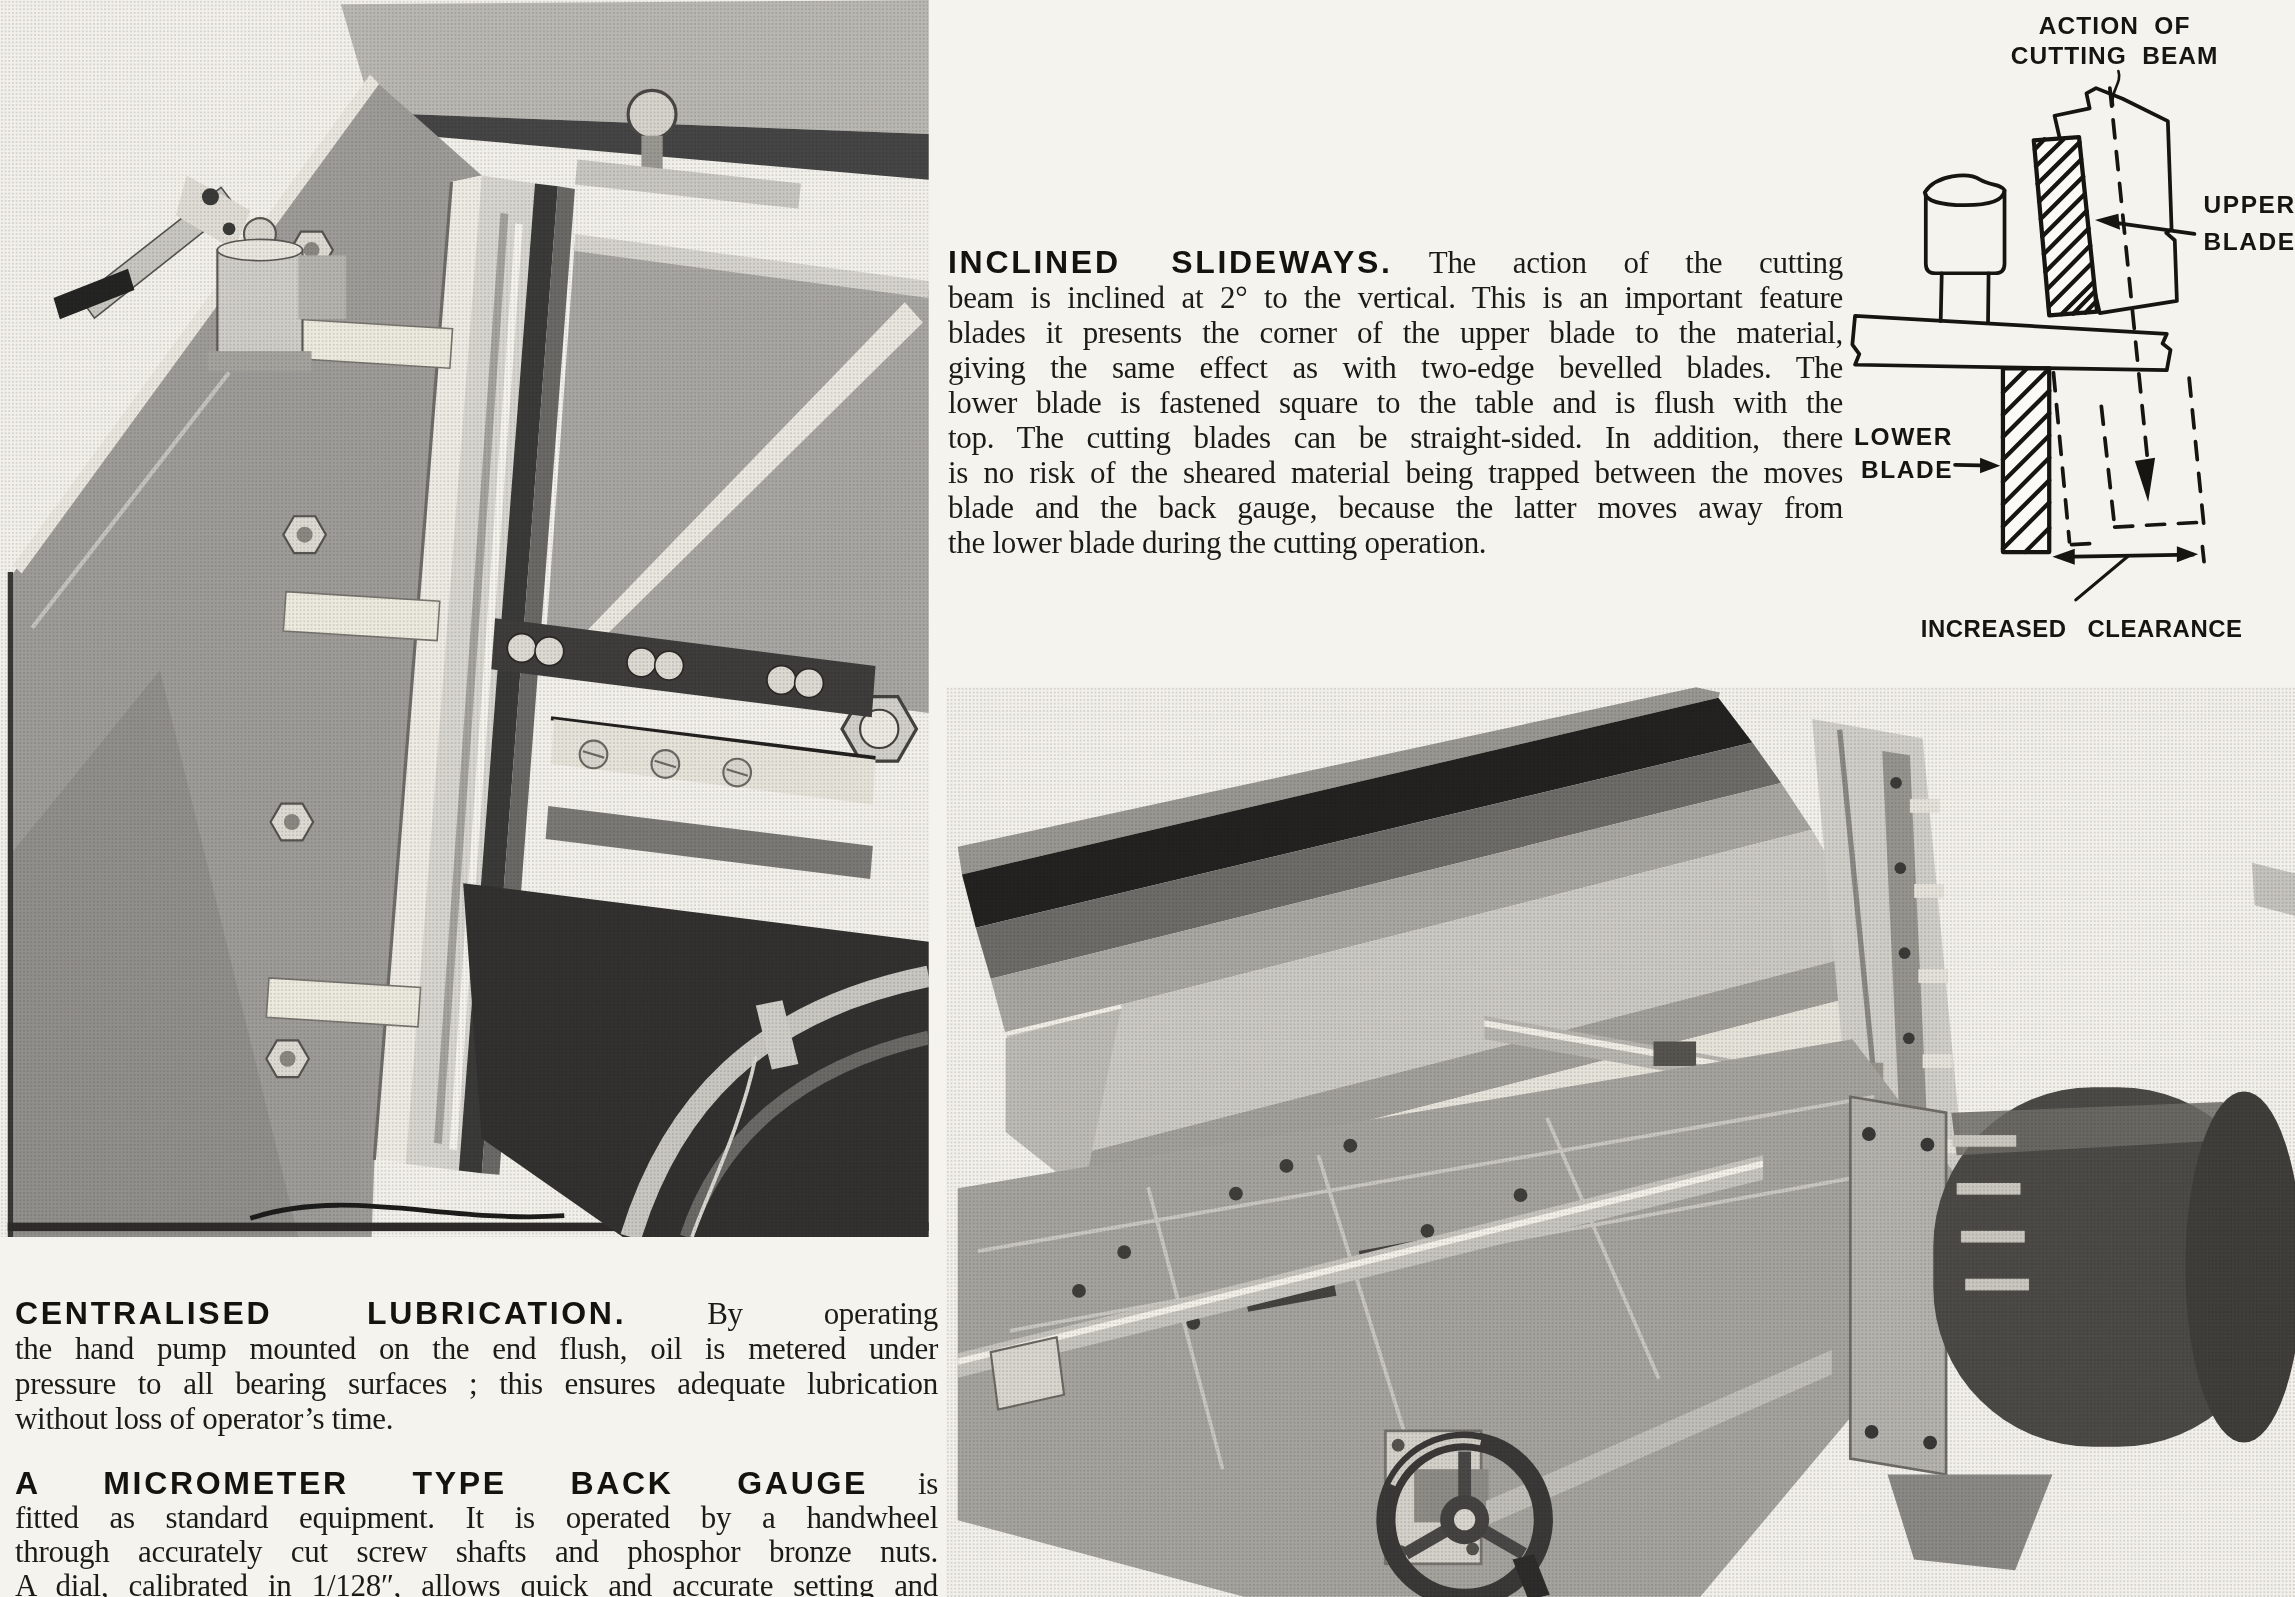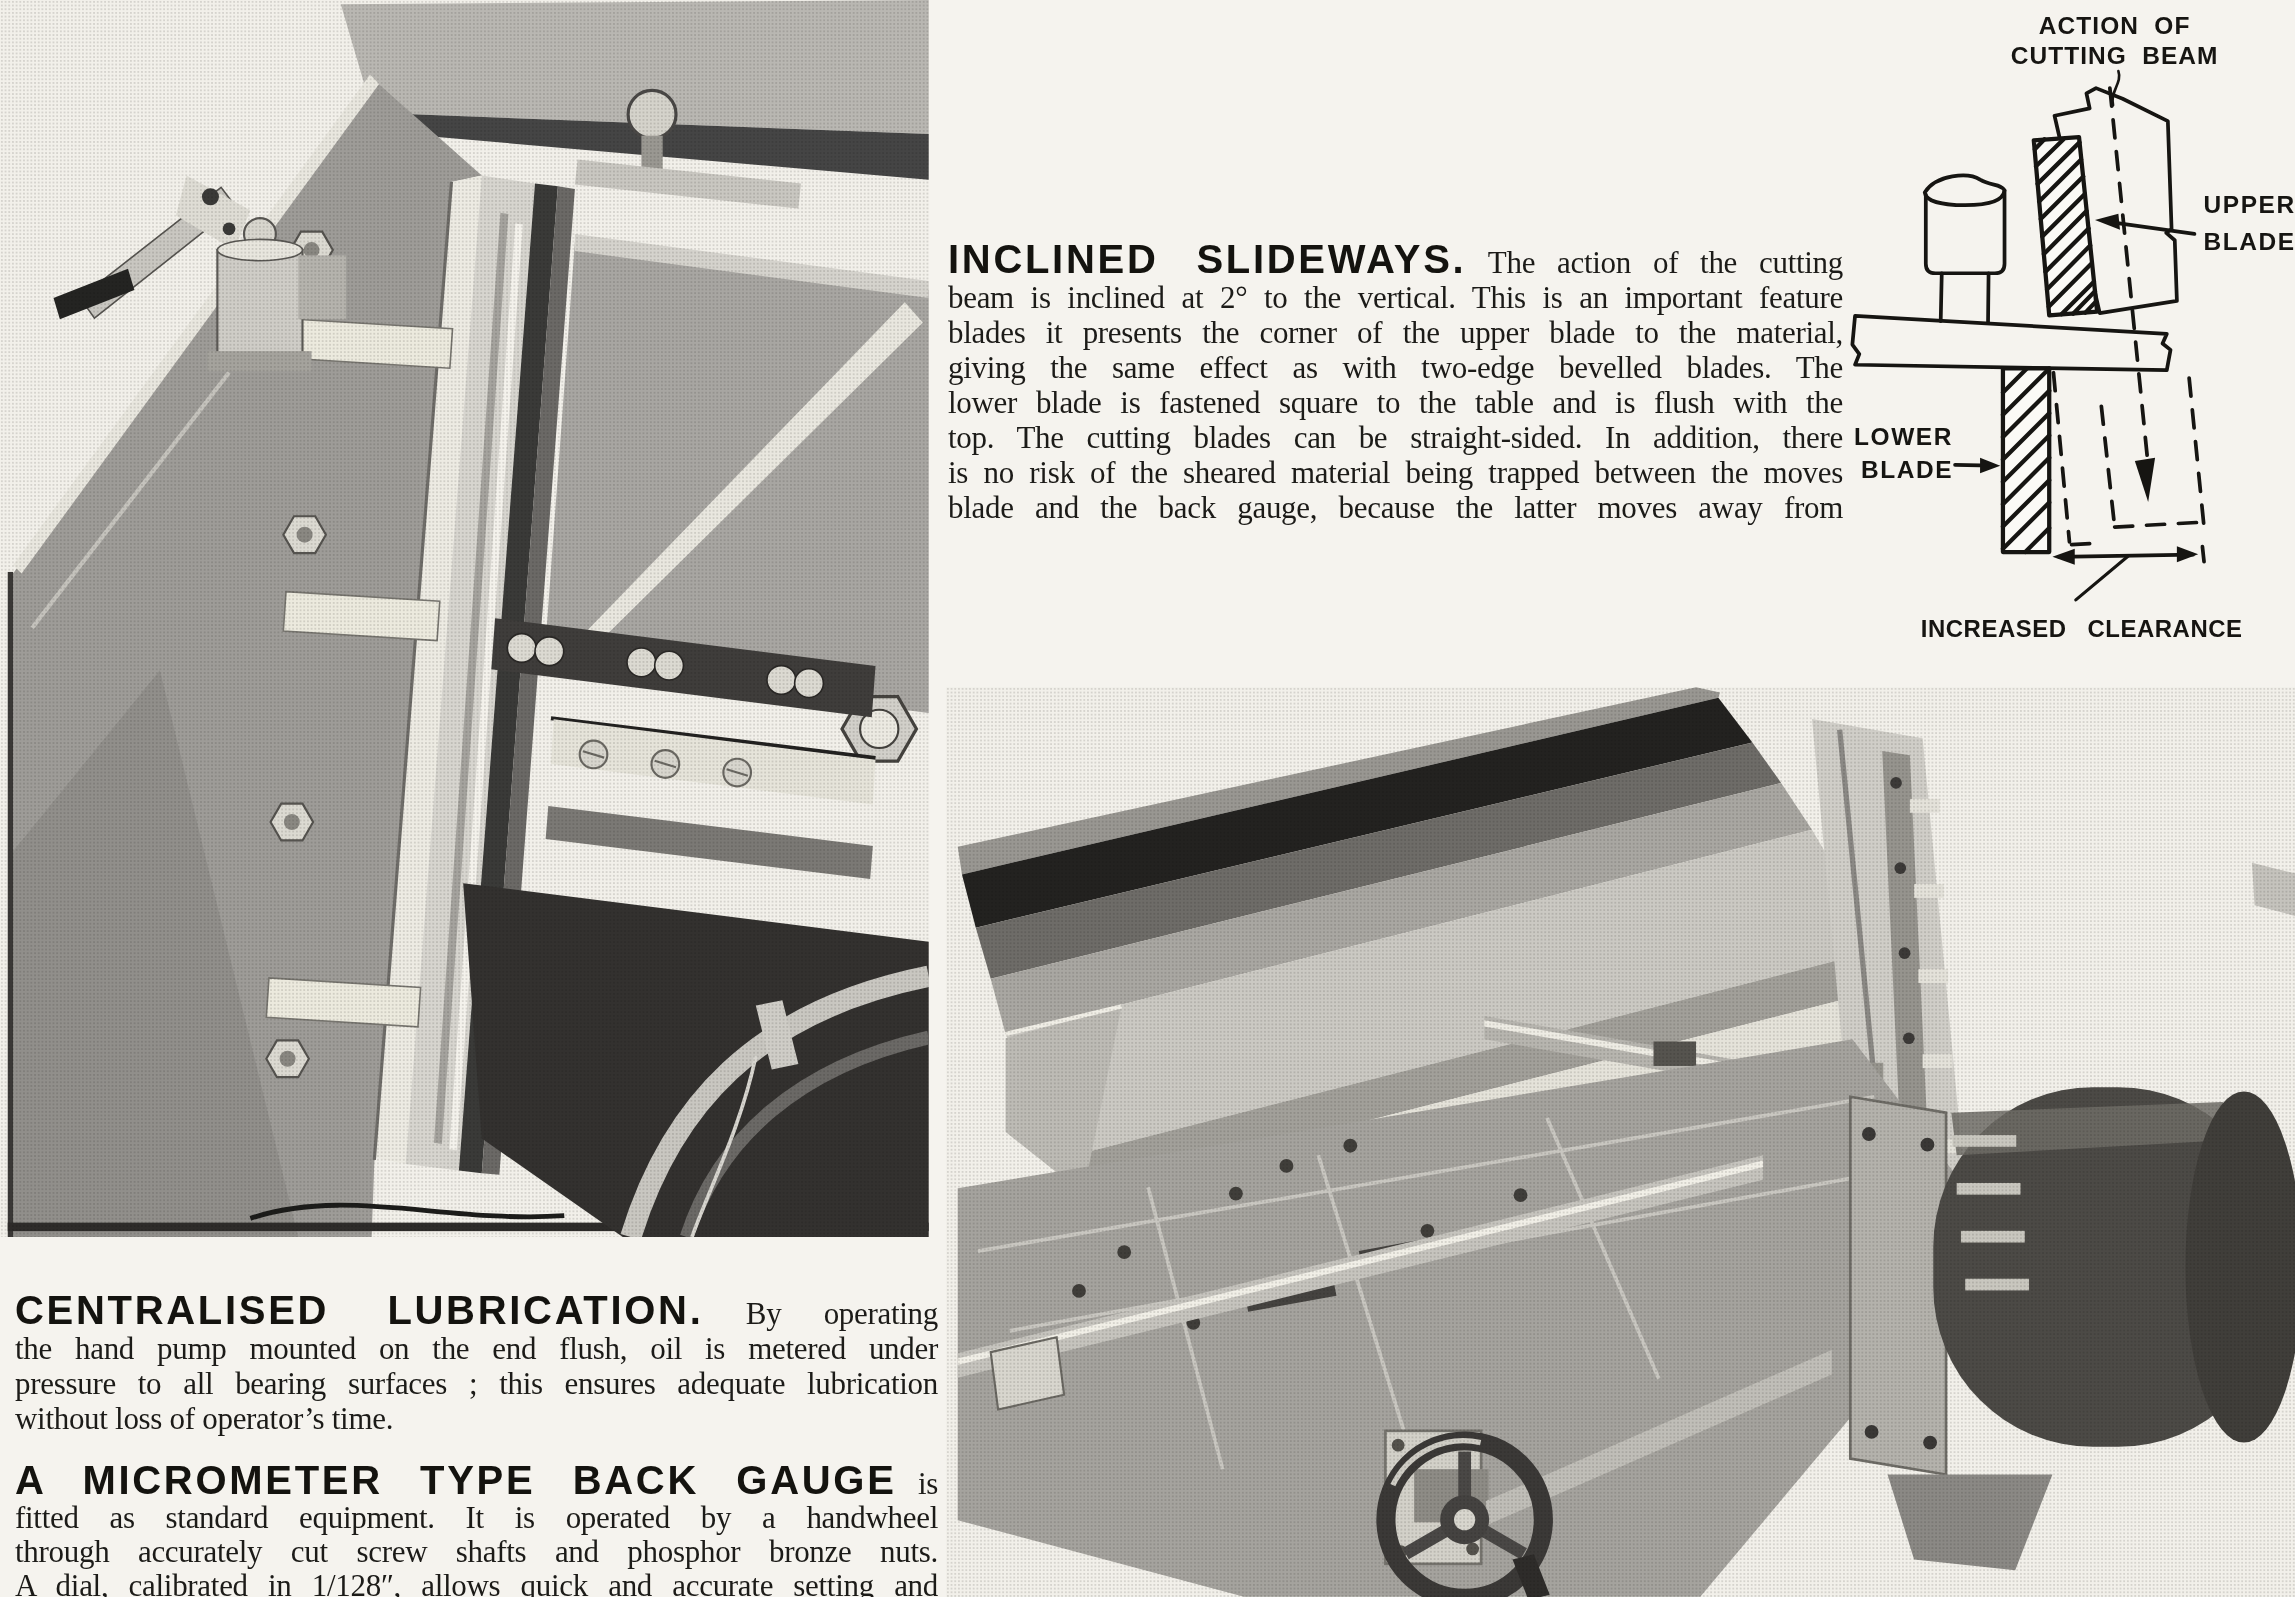--- a/index.html
+++ b/index.html
@@ -15,21 +15,21 @@
   .jline{
     font-size:31px;line-height:35px;height:35px;
     letter-spacing:-0.3px;
     text-align:justify;text-align-last:justify;
     white-space:nowrap;
   }
   .tight .jline{line-height:34px;height:34px;}
   .jline.last{text-align-last:left;}
   .rhead{
     font-family:"Liberation Sans", sans-serif;
-    font-weight:700;font-size:40px;line-height:0.5px;
+    font-weight:700;font-size:32px;line-height:0.5px;
     letter-spacing:2.7px;word-spacing:9.6px;color:#14130f;margin-top:16px;
   }
   
   .photo{position:absolute;}
   .photo svg{display:block;}
   .halftone{
     position:absolute;inset:0;pointer-events:none;
     background-image:radial-gradient(rgba(35,32,28,0.16) 0.6px, rgba(35,32,28,0) 0.9px);
     background-size:3.7px 3.7px;
     mix-blend-mode:multiply;
@@ -147,20 +147,21 @@
 
 <div class="textcol" id="text-middle" style="left:948px;top:245px;width:895px">
   <div class="jline"><span class="rhead">INCLINED SLIDEWAYS.</span> <span>The action of the cutting</span></div>
   <div class="jline">beam is inclined at 2° to the vertical. This is an important feature</div>
   <div class="jline">blades it presents the corner of the upper blade to the material,</div>
   <div class="jline">giving the same effect as with two-edge bevelled blades. The</div>
   <div class="jline">lower blade is fastened square to the table and is flush with the</div>
   <div class="jline">top. The cutting blades can be straight-sided. In addition, there</div>
   <div class="jline">is no risk of the sheared material being trapped between the moves</div>
   <div class="jline">blade and the back gauge, because the latter moves away from</div>
+  <div class="jline last">the lower blade during the cutting operation.</div>
 </div>
 
 <svg id="diagram" class="abs" style="left:1846px;top:3.2px" width="449" height="665" viewBox="0 0 844 1250">
 
   <text class="dtitle" x="505" y="58" text-anchor="middle">ACTION OF</text>
   <text class="dtitle" x="505" y="114" text-anchor="middle">CUTTING BEAM</text>
   <path class="ln" d="M 512 128 C 520 150 495 168 502 192" stroke-width="5"></path>
 
   <path class="ln" d="M 392 212 L 458 198 L 452 170 L 470 160 L 520 180 L 605 222 L 612 425 L 602 432 L 618 446 L 622 560 L 477 583 Z" fill="#fbfaf6" stroke-width="7"></path>
 

